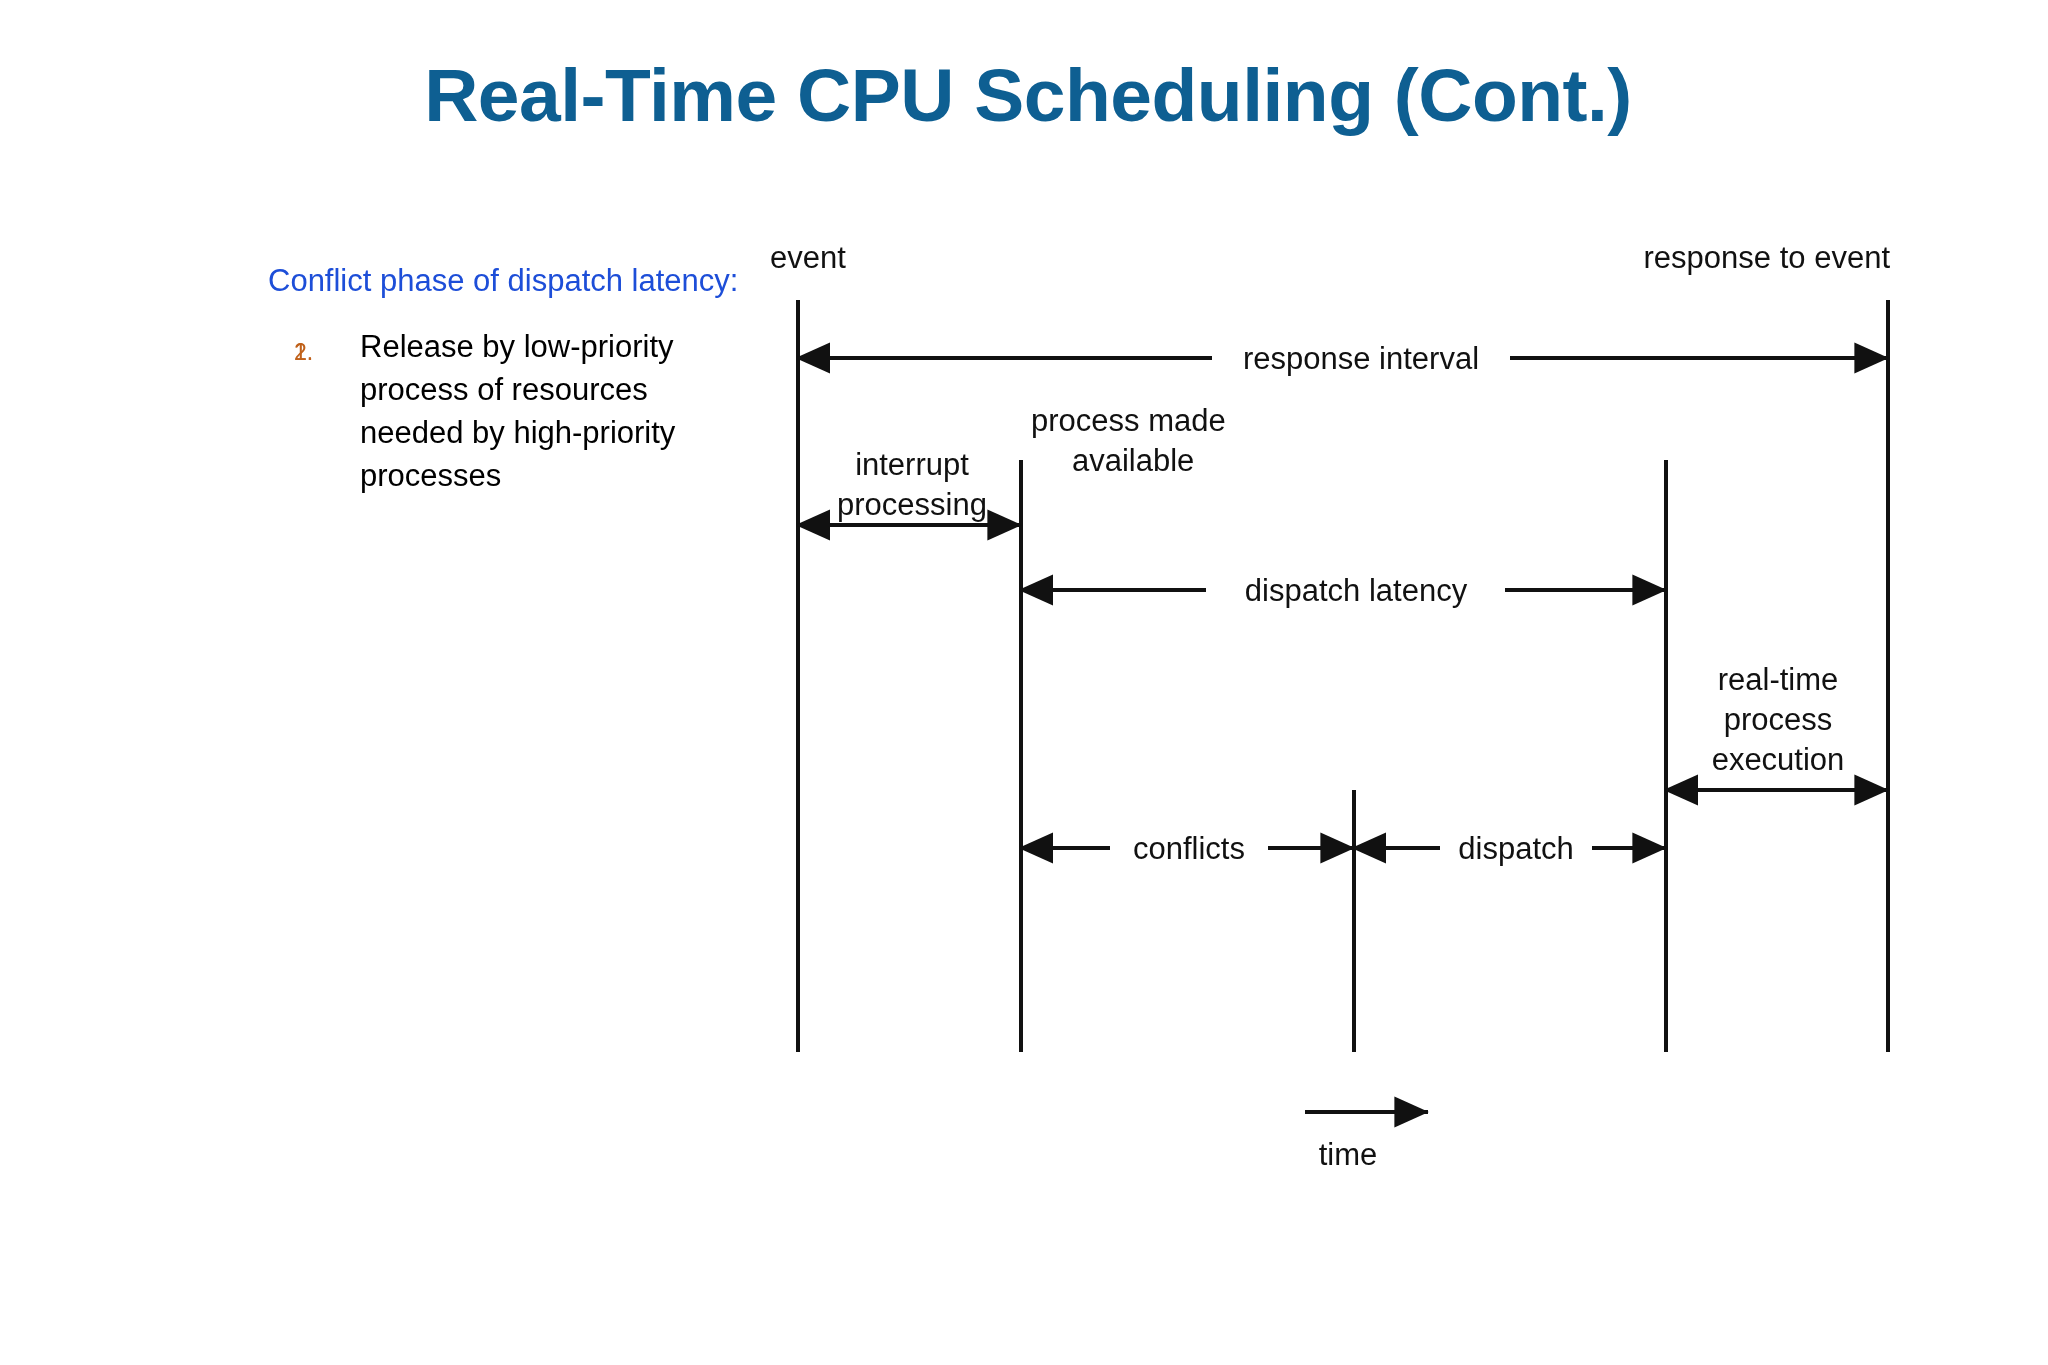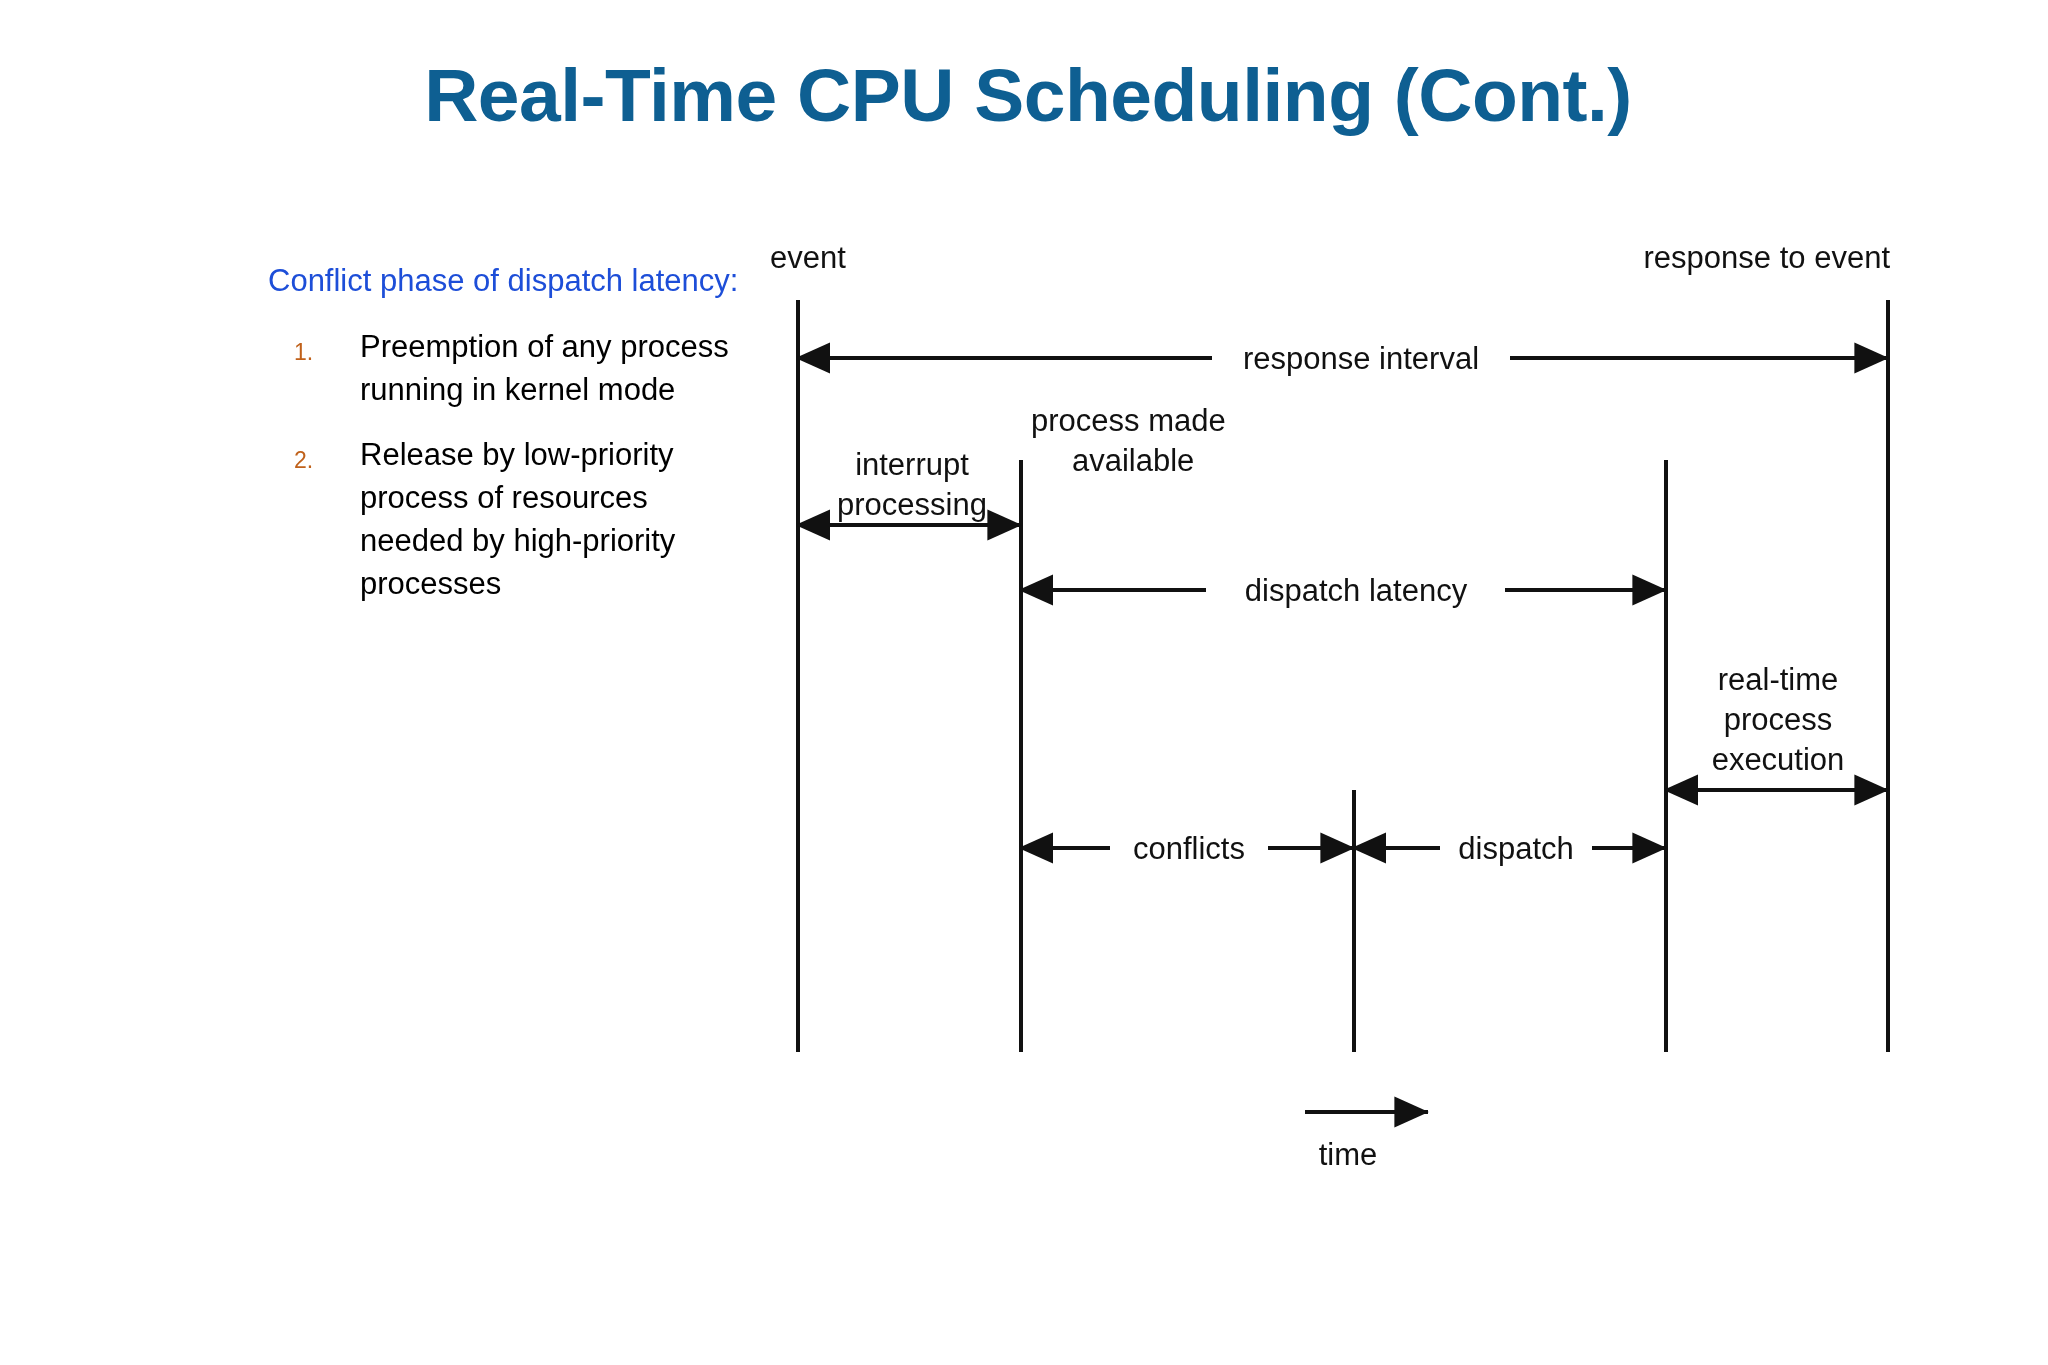--- a/index.html
+++ b/index.html
@@ -94,21 +94,20 @@
 
 <div id="slide-title">Real-Time CPU Scheduling (Cont.)</div>
 
 <div id="left-column">
 
   <div id="lead-text">Conflict phase of dispatch latency:</div>
 
   <ul id="numbered-list">
     <li class="list-item">
       <span class="list-marker">1.</span>
-      <span class="list-text">Preemption of any process running in kernel mode</span>
     </li>
     <li class="list-item">
       <span class="list-marker">2.</span>
       <span class="list-text">Release by low-priority process of resources needed by high-priority processes</span>
     </li>
   </ul>
 
 </div>
 
 <div id="diagram">

